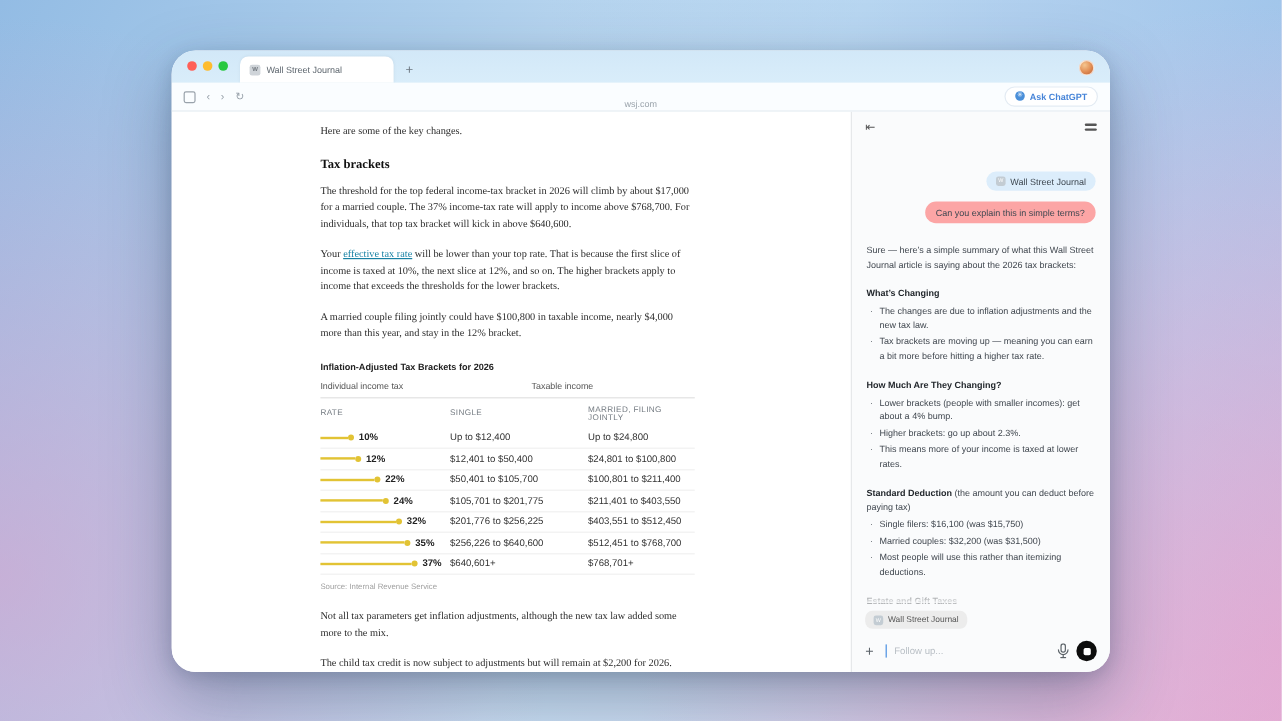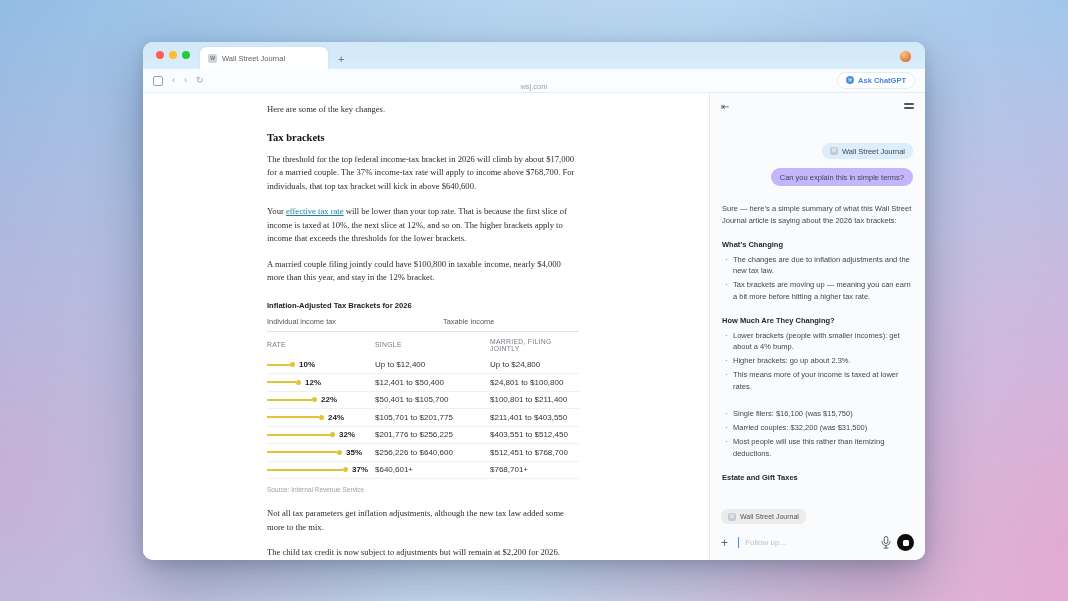--- a/index.html
+++ b/index.html
@@ -7,21 +7,21 @@
     width:1068px;height:601px;overflow:hidden;position:relative;
     font-family:"Liberation Sans",sans-serif;
     background:
       radial-gradient(circle at 0% 80%, rgba(226,156,200,.55), transparent 40%),
       radial-gradient(circle at 100% 90%, rgba(233,160,205,.6), transparent 45%),
       radial-gradient(circle at 100% 0%, rgba(150,195,235,.8), transparent 50%),
       linear-gradient(118deg,#93bce4 0%,#aecfec 28%,#c9e0f4 52%,#cfd8ee 72%,#dcb8da 100%);
   }
   .window{
     position:absolute;left:143px;top:42px;width:782px;height:518px;
-    border-radius:10px;overflow:hidden;background:#fff;
+    border-radius:20px;overflow:hidden;background:#fff;
     box-shadow:0 22px 55px rgba(30,50,80,.35), 0 4px 14px rgba(30,50,80,.18);
     display:flex;flex-direction:column;
   }
   
   .tabstrip{height:27px;background:linear-gradient(#d2e8f8,#d9edfa);display:flex;align-items:flex-end;flex:0 0 auto;position:relative;}
   .lights{display:flex;gap:5px;align-items:center;position:absolute;left:13px;top:9px;}
   .light{width:8px;height:8px;border-radius:50%;}
   .light.red{background:#ff5f57;} .light.yellow{background:#febc2e;} .light.green{background:#28c840;}
   .tab{margin-left:57px;height:22px;width:112px;background:#fff;border-radius:7px 7px 0 0;
     display:flex;align-items:center;gap:5px;padding:0 8px;box-shadow:0 0 3px rgba(0,0,0,.06);}
@@ -66,21 +66,21 @@
   
   .sidebar{width:215px;flex:0 0 auto;background:#fafbfc;border-left:1px solid #e6e8ea;display:flex;flex-direction:column;min-height:0;}
   .side-header{height:26px;display:flex;align-items:center;padding:0 11px;flex:0 0 auto;}
   .collapse-ic{font-size:10px;color:#555;}
   .lines-ic{margin-left:auto;display:flex;flex-direction:column;gap:2.5px;}
   .lines-ic span{display:block;width:10px;height:1.4px;background:#555;border-radius:1px;}
   .chat{flex:1;min-height:0;overflow:hidden;padding:0 12px;position:relative;display:flex;flex-direction:column;}
   .chip-bubble{align-self:flex-end;margin-top:24px;display:flex;align-items:center;gap:4px;
     background:#dcedfb;border-radius:9px;padding:3.5px 8px;font-size:7.5px;color:#3e4750;}
   .chip-fav{width:8px;height:8px;border-radius:2px;background:#c3ccd3;color:#fff;font-size:4.5px;line-height:8px;text-align:center;}
-  .user-bubble{align-self:flex-end;margin-top:9px;background:#c4b5fd;border-radius:10px;padding:4.5px 9px;
+  .user-bubble{align-self:flex-end;margin-top:9px;background:#fca5a5;border-radius:10px;padding:4.5px 9px;
     font-size:7.5px;color:#3e4750;max-width:170px;}
   .asst{font-size:7.5px;color:#40474f;line-height:11.5px;}
   .asst-intro{margin-top:17px;}
   .section{margin-top:13px;}
   .sec-title{font-weight:700;color:#23282d;}
   .sec-suffix{color:#40474f;}
   .blts{margin:3px 0 0 0;padding:0;list-style:none;}
   .blts li{position:relative;padding-left:11px;margin-top:2.5px;}
   .blts li::before{content:"·";position:absolute;left:3px;top:0;color:#6b7278;}
   .chat-fade{position:absolute;left:0;right:0;bottom:0;height:13px;
@@ -271,20 +271,21 @@
         <div class="asst section">
           <div><span class="sec-title">How Much Are They Changing?</span><span class="sec-suffix"></span></div>
           <ul class="blts">
             <li>Lower brackets (people with smaller incomes): get about a 4% bump.</li>
             <li>Higher brackets: go up about 2.3%.</li>
             <li>This means more of your income is taxed at lower rates.</li>
           </ul>
         </div>
 
         <div class="asst section">
+          <div><span class="sec-title">Standard Deduction</span><span class="sec-suffix"> (the amount you can deduct before paying tax)</span></div>
           <ul class="blts">
             <li>Single filers: $16,100 (was $15,750)</li>
             <li>Married couples: $32,200 (was $31,500)</li>
             <li>Most people will use this rather than itemizing deductions.</li>
           </ul>
         </div>
 
         <div class="asst section">
           <div><span class="sec-title">Estate and Gift Taxes</span><span class="sec-suffix"></span></div>
 

